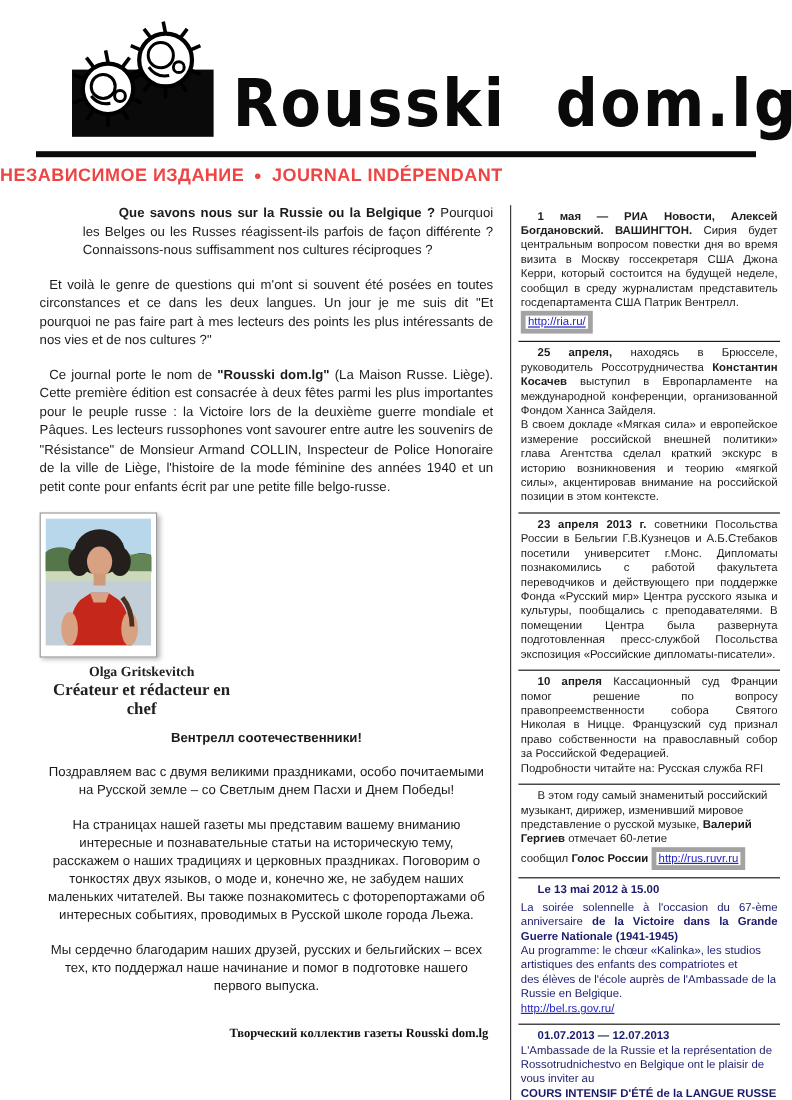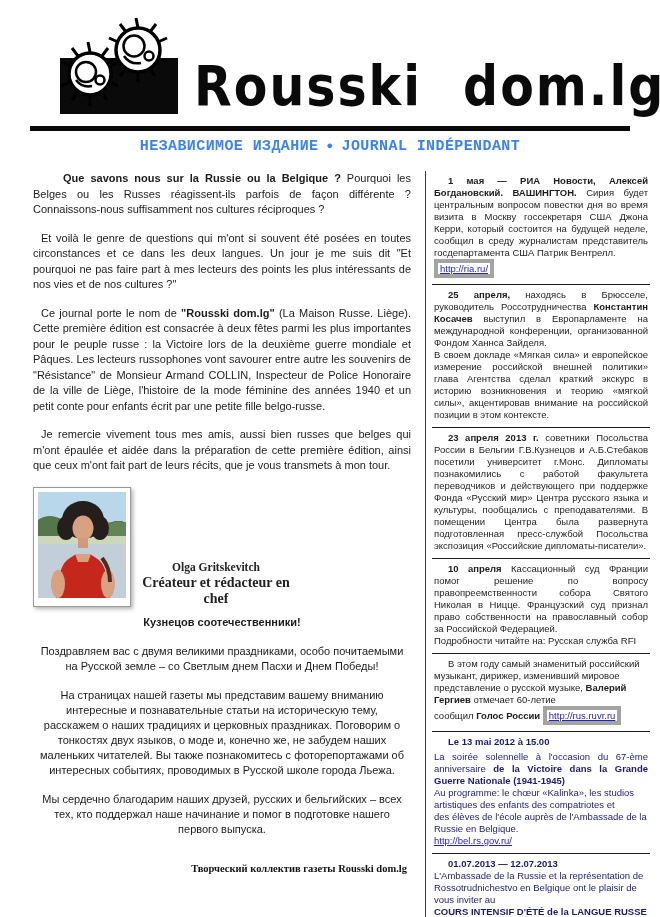--- a/index.html
+++ b/index.html
@@ -11,37 +11,37 @@
   
   .masthead { margin:58px 0 0 60px; display:flex; align-items:flex-end; gap:16px; }
   .logo-mark { position:relative; width:118px; height:56px; background:#0a0a0a; flex:none; }
   .logo-mark svg { position:absolute; left:-8px; top:-44px; }
   .logo-text {
     font-family:"DejaVu Sans", sans-serif; font-weight:bold;
     font-size:49px; line-height:0.95; letter-spacing:2px; word-spacing:22px;
     transform:scaleY(1.12); transform-origin:bottom left; white-space:nowrap; color:#0a0a0a;
   }
   .tagline-rule { height:5px; background:#0a0a0a; margin:12px 30px 0 30px; }
-  .tagline { text-align:center; font-weight:bold; font-size:15px; letter-spacing:0.4px; margin-top:7px; color:#3b82f6;font-family:Liberation Mono, monospace; }
+  .tagline { font-weight:bold; font-size:15px; letter-spacing:0.4px; margin-top:7px; color:#ef4444; }
   .tagline .dot { font-size:11px; vertical-align:1px; padding:0 8px; }
 
   
   .main { display:flex; margin:16px 10px 0 33px; align-items:stretch; }
   .col-left { width:392px; padding-right:14px; }
   .col-right { flex:1; border-left:1.5px solid #3c3c3c; padding-left:6px; }
 
   
   .col-left p.fr {
     font-size:11px; line-height:15.5px; text-align:justify; margin-bottom:13px; color:#1b1b1b;
   }
-  .p-indent-lg { text-indent:30px; }
+  .p-indent-lg { text-indent:30px;margin-left:36px; }
   .p-indent-sm { text-indent:8px; }
 
   
-  .photo-wrap { display:flex; flex-direction:row; align-items:flex-end; margin:2px 6px 6px 0; }
+  .photo-wrap { display:flex; flex-direction:column; align-items:flex-start; margin:2px 6px 6px 0; }
   .photo-frame {
     background:#fff; border:1px solid #9a9a9a; padding:4px;
     box-shadow:2px 2px 4px rgba(0,0,0,0.3);
   }
   .photo-caption {
     width:170px; text-align:center; font-family:"Liberation Serif", serif;
     font-weight:bold; margin-top:6px; color:#222;
   }
   .photo-caption .cap-name { font-size:11.5px; display:block; }
   .photo-caption .cap-role { font-size:14px; display:block; margin-top:2px; }
@@ -126,21 +126,20 @@
 
 <div class="main">
 
   <div class="col-left">
     <p class="fr p-indent-lg"><span class="b">Que savons nous sur la Russie ou la Belgique ?</span><span> Pourquoi les Belges ou les Russes réagissent-ils parfois de façon différente ? Connaissons-nous suffisamment nos cultures réciproques ?</span></p>
 
     <p class="fr p-indent-sm">Et voilà le genre de questions qui m'ont si souvent été posées en toutes circonstances et ce dans les deux langues. Un jour je me suis dit "Et pourquoi ne pas faire part à mes lecteurs des points les plus intéressants de nos vies et de nos cultures ?"</p>
 
     <p class="fr p-indent-sm"><span>Ce journal porte le nom de </span><span class="b">"Rousski dom.lg"</span><span> (La Maison Russe. Liège). Cette première édition est consacrée à deux fêtes parmi les plus importantes pour le peuple russe : la Victoire lors de la deuxième guerre mondiale et Pâques. Les lecteurs russophones vont savourer entre autre les souvenirs de "Résistance" de Monsieur Armand COLLIN, Inspecteur de Police Honoraire de la ville de Liège, l'histoire de la mode féminine des années 1940 et un petit conte pour enfants écrit par une petite fille belgo-russe.</span></p>
 
-    <p class="fr p-indent-sm">Je remercie vivement tous mes amis, aussi bien russes que belges qui m'ont épaulée et aidée dans la préparation de cette première édition, ainsi que ceux m'ont fait part de leurs récits, que je vous transmets à mon tour.</p>
 
     <div class="photo-wrap">
       <div class="photo-frame">
         <svg width="88" height="106" viewBox="0 0 88 106">
           <rect x="0" y="0" width="88" height="106" fill="#b9d7ea"></rect>
           <rect x="0" y="30" width="88" height="16" fill="#7fa06b"></rect>
           <ellipse cx="12" cy="36" rx="16" ry="12" fill="#55764a"></ellipse>
           <ellipse cx="80" cy="38" rx="12" ry="9" fill="#63855а"></ellipse>
           <ellipse cx="80" cy="38" rx="12" ry="9" fill="#638555"></ellipse>
           <rect x="0" y="44" width="88" height="10" fill="#cdd8bb"></rect>
@@ -161,21 +160,21 @@
           <path d="M64 66 q8 10 8 24" stroke="#4a2f20" stroke-width="4" fill="none"></path>
         </svg>
       </div>
       <div class="photo-caption">
         <span class="cap-name">Olga Gritskevitch</span>
         <span class="cap-role">Créateur et rédacteur en chef</span>
       </div>
     </div>
 
     <div class="greeting">
-      <div class="head">Кузнецов соотечественники!</div>
+      <div class="head">Вентрелл соотечественники!</div>
       <p class="ru">Поздравляем вас с двумя великими праздниками, особо почитаемыми на Русской земле – со Светлым днем Пасхи и Днем Победы!</p>
       <p class="ru">На страницах нашей газеты мы представим вашему вниманию интересные и познавательные статьи на историческую тему, расскажем о наших традициях и церковных праздниках. Поговорим о тонкостях двух языков, о моде и, конечно же, не забудем наших маленьких читателей. Вы также познакомитесь с фоторепортажами об интересных событиях, проводимых в Русской школе города Льежа.</p>
       <p class="ru">Мы сердечно благодарим наших друзей, русских и бельгийских – всех тех, кто поддержал наше начинание и помог в подготовке нашего первого выпуска.</p>
     </div>
     <div class="signature">Творческий коллектив газеты Rousski dom.lg</div>
   </div>
 
   <div class="col-right">
 
     <div class="news-item">

